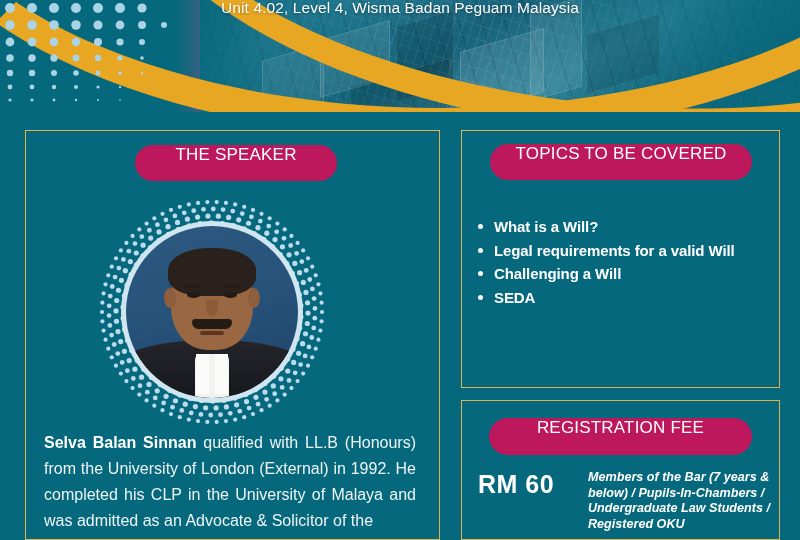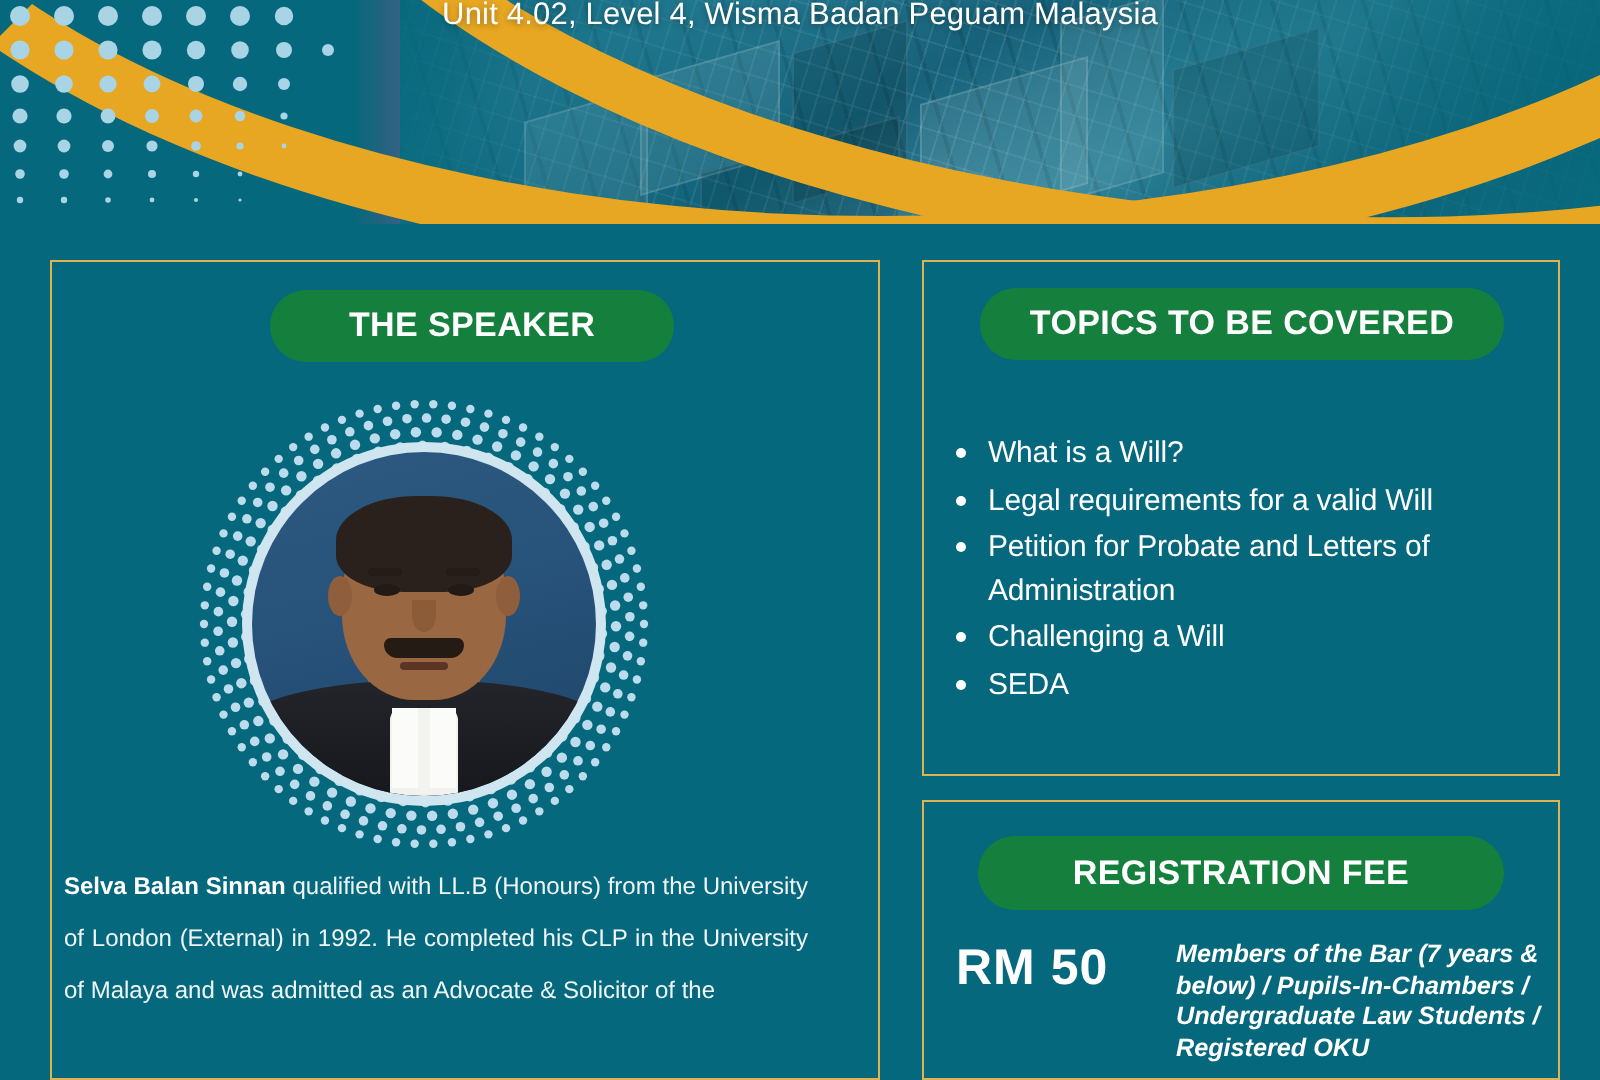--- a/index.html
+++ b/index.html
@@ -60,24 +60,24 @@
 
   
   .panel {
     position:absolute; border:1.5px solid #dfb44f; background:#05687c;
   }
   #panel-speaker { left:25px;  top:130px; width:415px; height:410px; }
   #panel-topics  { left:461px; top:130px; width:319px; height:258px; }
   #panel-fee     { left:461px; top:400px; width:319px; height:140px; }
 
   .pill {
-    position:absolute; background:#15803d; border-radius:22px;
-    color:#fff; font-weight:bold; text-align:center;
+    position:absolute; background:#be185d; border-radius:22px;
+    color:#fff; font-weight:normal; text-align:center;
     font-size:17px; letter-spacing:.2px;
-    display:flex; align-items:center; justify-content:center;
+    display:flex; align-items:flex-start; justify-content:center;
   }
   #pill-speaker { left:135px; top:145px; width:202px; height:36px; }
   #pill-topics  { left:490px; top:144px; width:262px; height:36px; }
   #pill-fee     { left:489px; top:418px; width:263px; height:37px; }
 
   
   .portrait-wrap { position:absolute; left:98px; top:198px; width:228px; height:228px; }
   .halo { position:absolute; inset:0; }
   .photo-ring {
     position:absolute; left:23px; top:23px; width:182px; height:182px;
@@ -109,31 +109,31 @@
   .p-brow-l { left:50%; margin-left:-28px; } .p-brow-r { left:50%; margin-left:11px; }
   .p-nose { position:absolute; left:50%; top:74px; width:12px; height:16px; margin-left:-6px;
             background:#8c5c39; border-radius:0 0 50% 50%; }
   .p-mous { position:absolute; left:50%; top:93px; width:40px; height:10px; margin-left:-20px;
             background:#241b15; border-radius:4px 4px 8px 8px; }
   .p-mouth { position:absolute; left:50%; top:105px; width:24px; height:4px; margin-left:-12px;
              background:#5e3524; border-radius:3px; }
 
   
   .bio {
-    position:absolute; left:32px; top:430px; width:372px;
-    color:#eef5f7; font-size:12px; line-height:26px;
+    position:absolute; left:44px; top:430px; width:372px;
+    color:#eef5f7; font-size:16px; line-height:26px;
     text-align:justify; text-justify:inter-word;
   }
   .bio b { font-weight:bold; color:#fff; }
 
   
   .topics { position:absolute; left:472px; top:216px; width:300px; }
   .topic {
     position:relative; padding-left:22px; color:#fff;
-    font-size:15px; font-weight:normal; line-height:21.5px; margin-bottom:2px;
+    font-size:15px; font-weight:bold; line-height:21.5px; margin-bottom:2px;
     letter-spacing:-.1px;
   }
   .topic:before {
     content:""; position:absolute; left:6px; top:8px;
     width:5px; height:5px; border-radius:50%; background:#fff;
   }
 
   
   .fee-amount {
     position:absolute; left:478px; top:470px; width:120px;
@@ -509,25 +509,24 @@
 
 <div class="panel" id="panel-topics"></div>
 
 <div class="pill" id="pill-topics">
   <span>TOPICS TO BE COVERED</span>
 </div>
 
 <div class="topics">
   <div class="topic">What is a Will?</div>
   <div class="topic">Legal requirements for a valid Will</div>
-  <div class="topic">Petition for Probate and Letters of Administration</div>
   <div class="topic">Challenging a Will</div>
   <div class="topic">SEDA</div>
 </div>
 
 <div class="panel" id="panel-fee"></div>
 
 <div class="pill" id="pill-fee">
   <span>REGISTRATION FEE</span>
 </div>
 
-<div class="fee-amount">RM 50</div>
+<div class="fee-amount">RM 60</div>
 <div class="fee-desc">Members of the Bar (7 years &amp; below) / Pupils-In-Chambers / Undergraduate Law Students / Registered OKU</div>
 
 </body></html>

